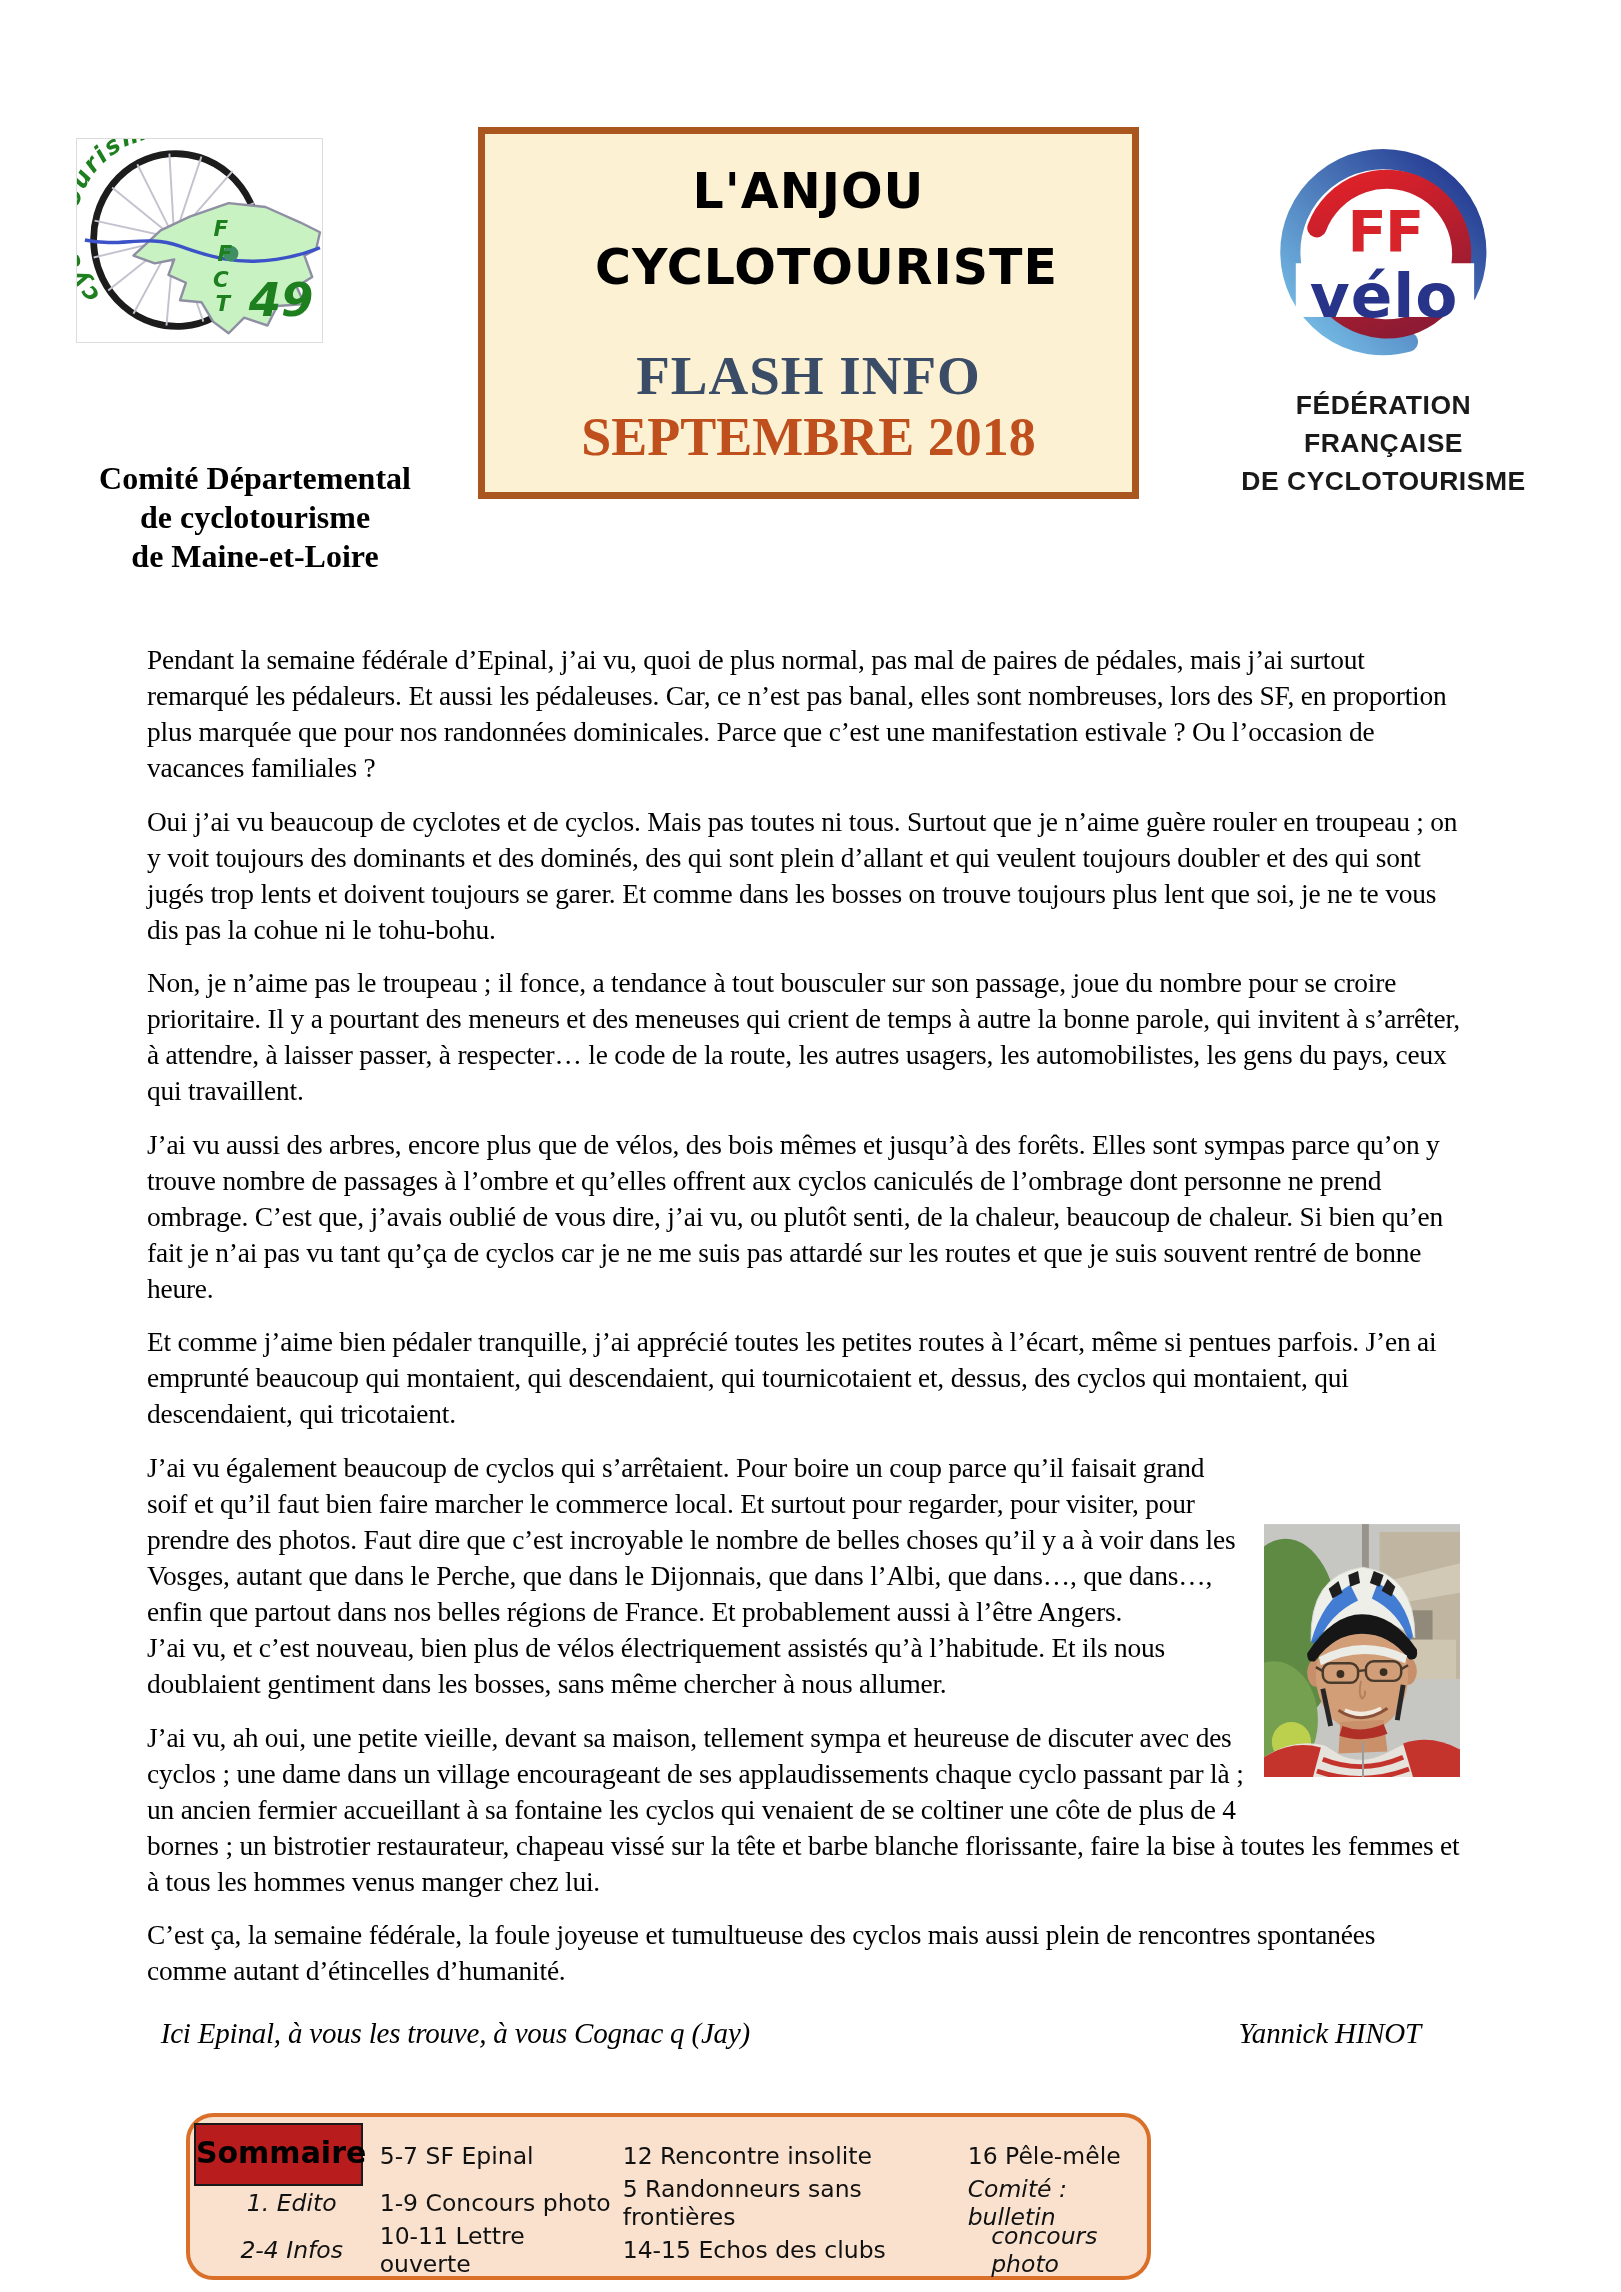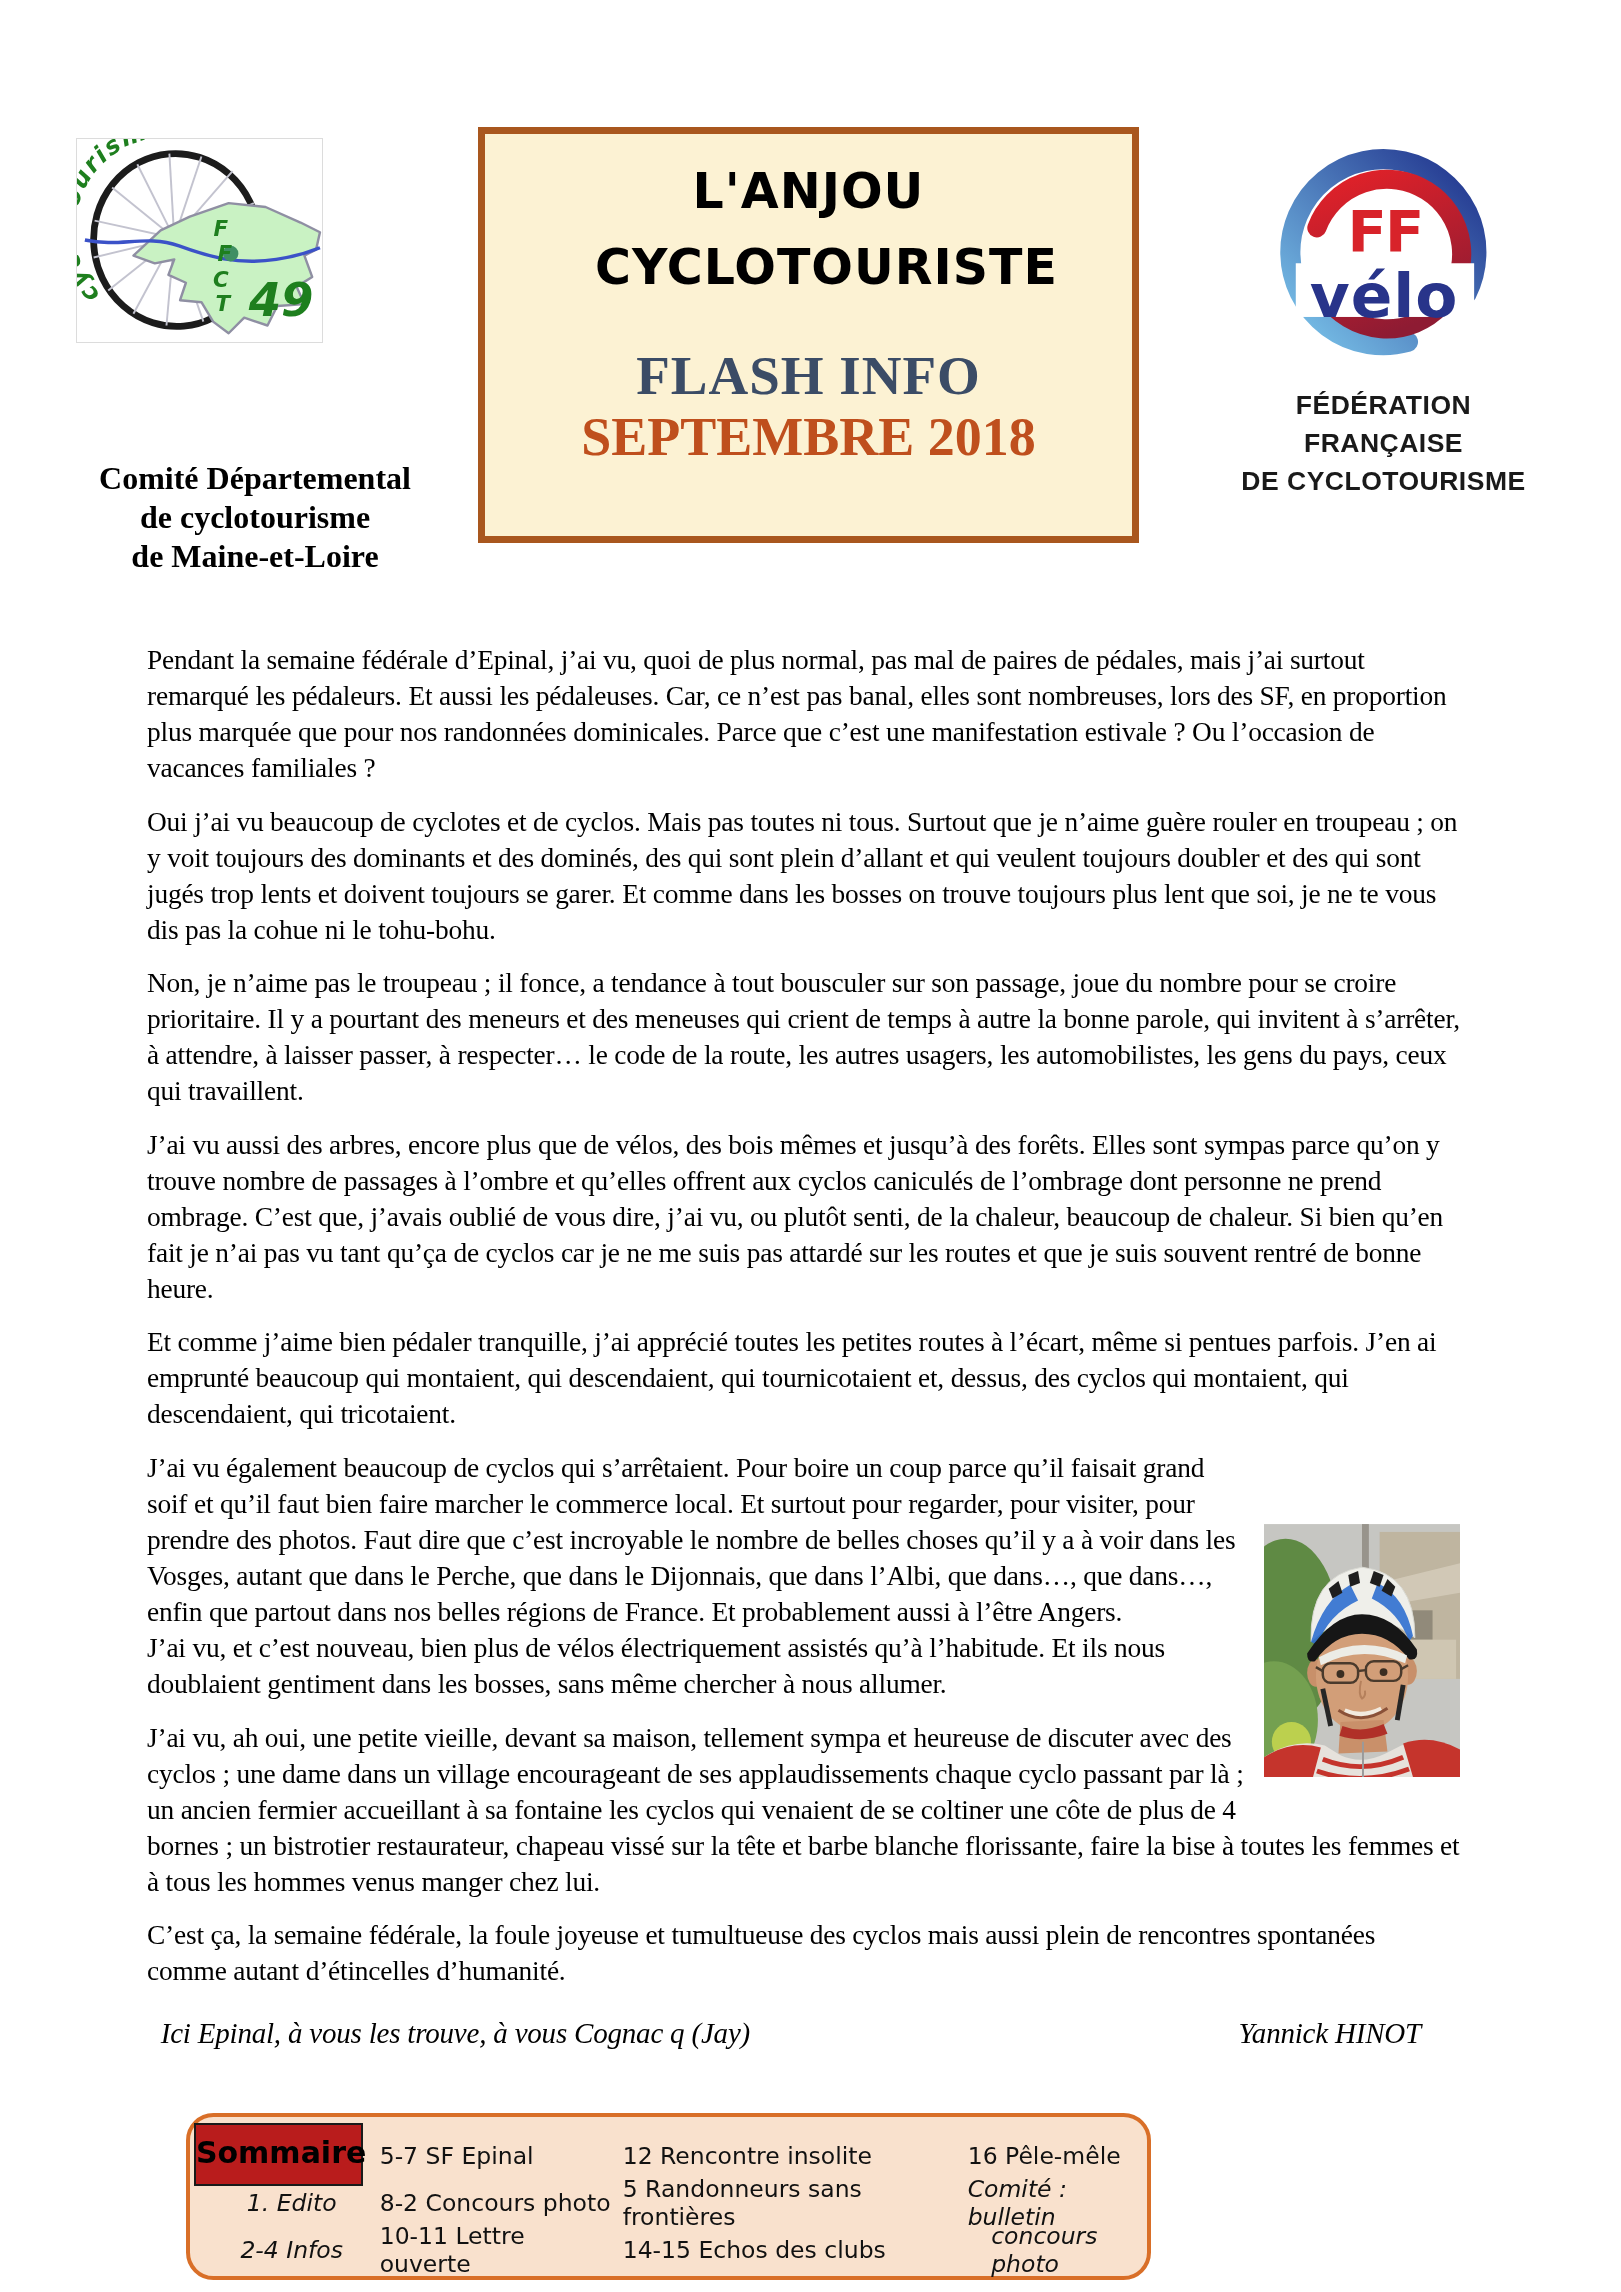--- a/index.html
+++ b/index.html
@@ -9,21 +9,21 @@
   }
 
   
   .ffct-logo {
     position:absolute; left:76px; top:138px; width:247px; height:205px;
     border:1px solid #DCDCDC; box-sizing:border-box; background:#fff;
   }
 
   
   .title-box {
-    position:absolute; left:478px; top:127px; width:661px; height:416px;
+    position:absolute; left:478px; top:127px; width:661px; height:372px;
     box-sizing:border-box; border:7.8px solid #A9571E; background:#FCF2D3;
     text-align:center;
   }
   .title-line { font-family:"DejaVu Sans", sans-serif; font-weight:bold; font-size:49px; letter-spacing:1px; }
   .title-line1 { padding-top:21.6px; line-height:71px; }
   .title-line2 { line-height:82px;margin-left:36px; }
   .flash-label { margin-top:37px; font-weight:bold; font-size:55px; line-height:59px; color:#3B4C66; letter-spacing:1px; }
   .issue-label { font-weight:bold; font-size:54px; line-height:65px; color:#BF4F1D; }
 
   
@@ -224,21 +224,21 @@
     </div>
   </div>
 
   <div class="sommaire">
     <div class="sommaire-grid">
       <div class="cell-c1"></div>
       <div>5-7 SF Epinal</div>
       <div>12 Rencontre insolite</div>
       <div>16 Pêle-mêle</div>
       <div class="cell-c1">1. Edito</div>
-      <div>8-2 Concours photo</div>
+      <div>1-9 Concours photo</div>
       <div>5 Randonneurs sans frontières</div>
       <div class="cell-italic">Comité : bulletin</div>
       <div class="cell-c1">2-4 Infos</div>
       <div>10-11 Lettre ouverte</div>
       <div>14-15 Echos des clubs</div>
       <div class="cell-italic cell-indent">concours photo</div>
     </div>
     <div class="sommaire-label">Sommaire</div>
   </div>
 

